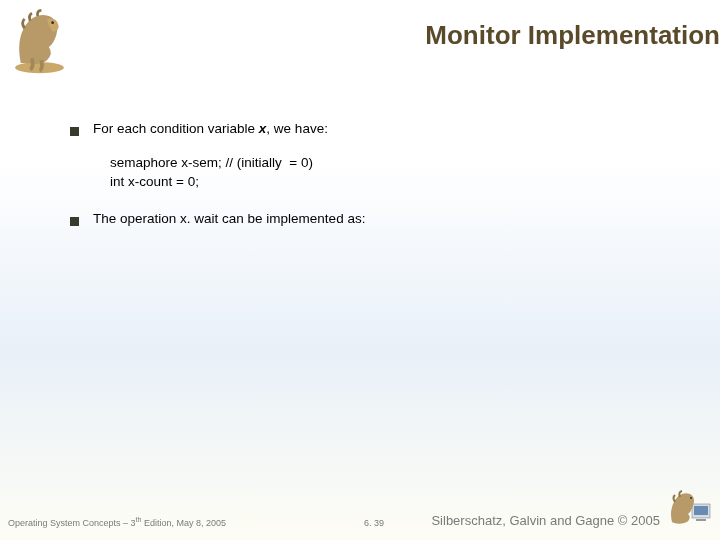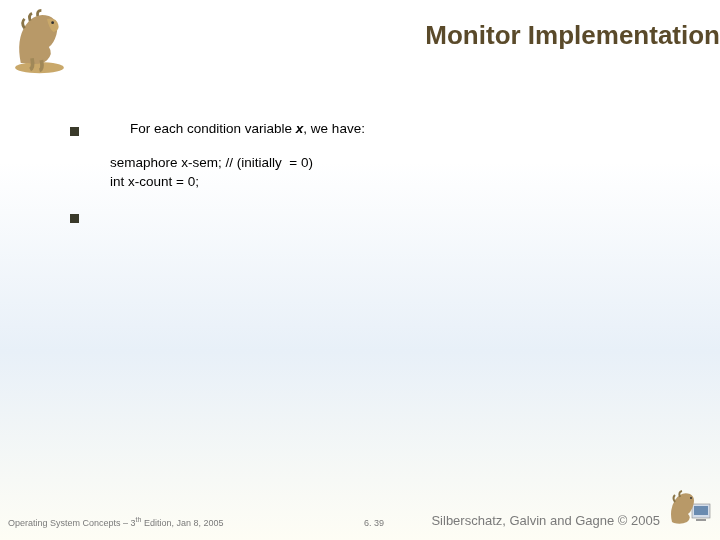--- a/index.html
+++ b/index.html
@@ -39,21 +39,20 @@
   .content {
     position: absolute;
     top: 120px;
     left: 70px;
     right: 60px;
   }
   .bullet-item {
     margin-bottom: 14px;
     display: flex;
     align-items: center;
-    gap: 37px;
   }
   .bullet {
     width: 9px;
     height: 9px;
     background: #3a3a2a;
     margin-top: 4px;
     margin-right: 14px;
     flex-shrink: 0;
   }
   .bullet-text {
@@ -121,25 +120,26 @@
     <div class="bullet"></div>
     <div class="bullet-text">
       <span>For each condition variable </span><span class="bold-var">x</span><span>, we  have:</span>
     </div>
   </div>
   <div class="code-block">semaphore x-sem; // (initially  = 0)
 int x-count = 0;</div>
 
   <div class="bullet-item">
     <div class="bullet"></div>
+    <div class="bullet-text">The operation x. wait can be implemented as:</div>
   </div>
 </div>
 
 <div class="footer-left">
-  <span>Operating System Concepts – 3</span><sup>th</sup><span> Edition, Jan 8, 2005</span>
+  <span>Operating System Concepts – 3</span><sup>th</sup><span> Edition, May 8, 2005</span>
 </div>
 <div class="footer-center">6. 39</div>
 <div class="footer-right">Silberschatz, Galvin and Gagne © 2005</div>
 
 <div class="dino-bottom">
   <svg viewBox="0 0 48 44">
     <rect x="26" y="18" width="18" height="14" fill="#d4ddea" stroke="#888" stroke-width="0.6"></rect>
     <rect x="28" y="20" width="14" height="9" fill="#6a8bb0"></rect>
     <rect x="30" y="33" width="10" height="2" fill="#999"></rect>
     <path d="M 6 36 Q 3 24 9 14 Q 15 5 24 8 Q 30 11 27 20 Q 25 26 22 28 Q 26 32 21 36 Q 15 39 8 37 Z" fill="#b89968"></path>

